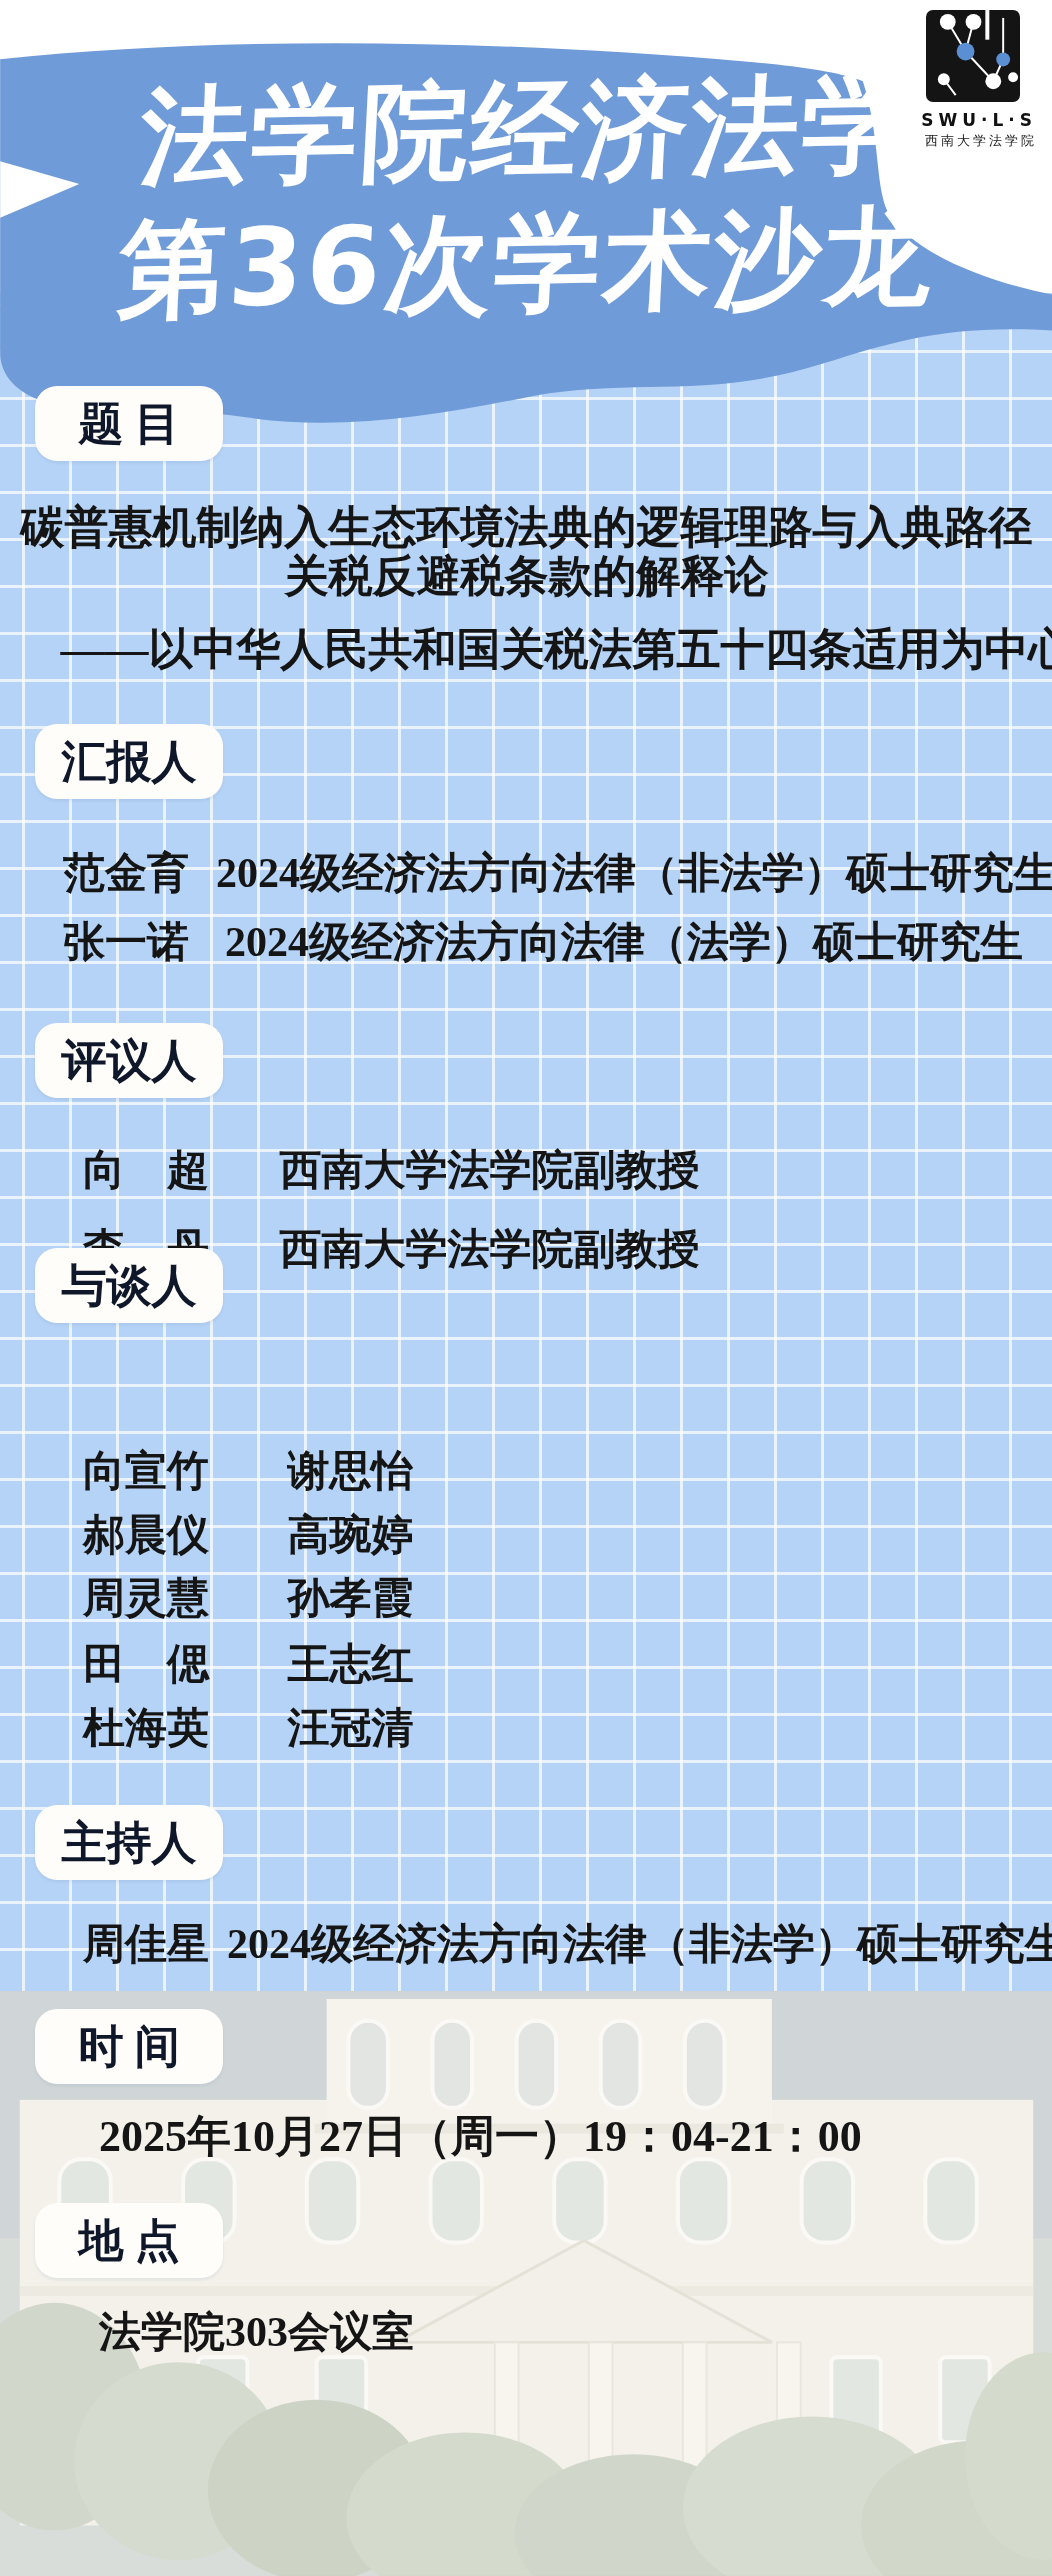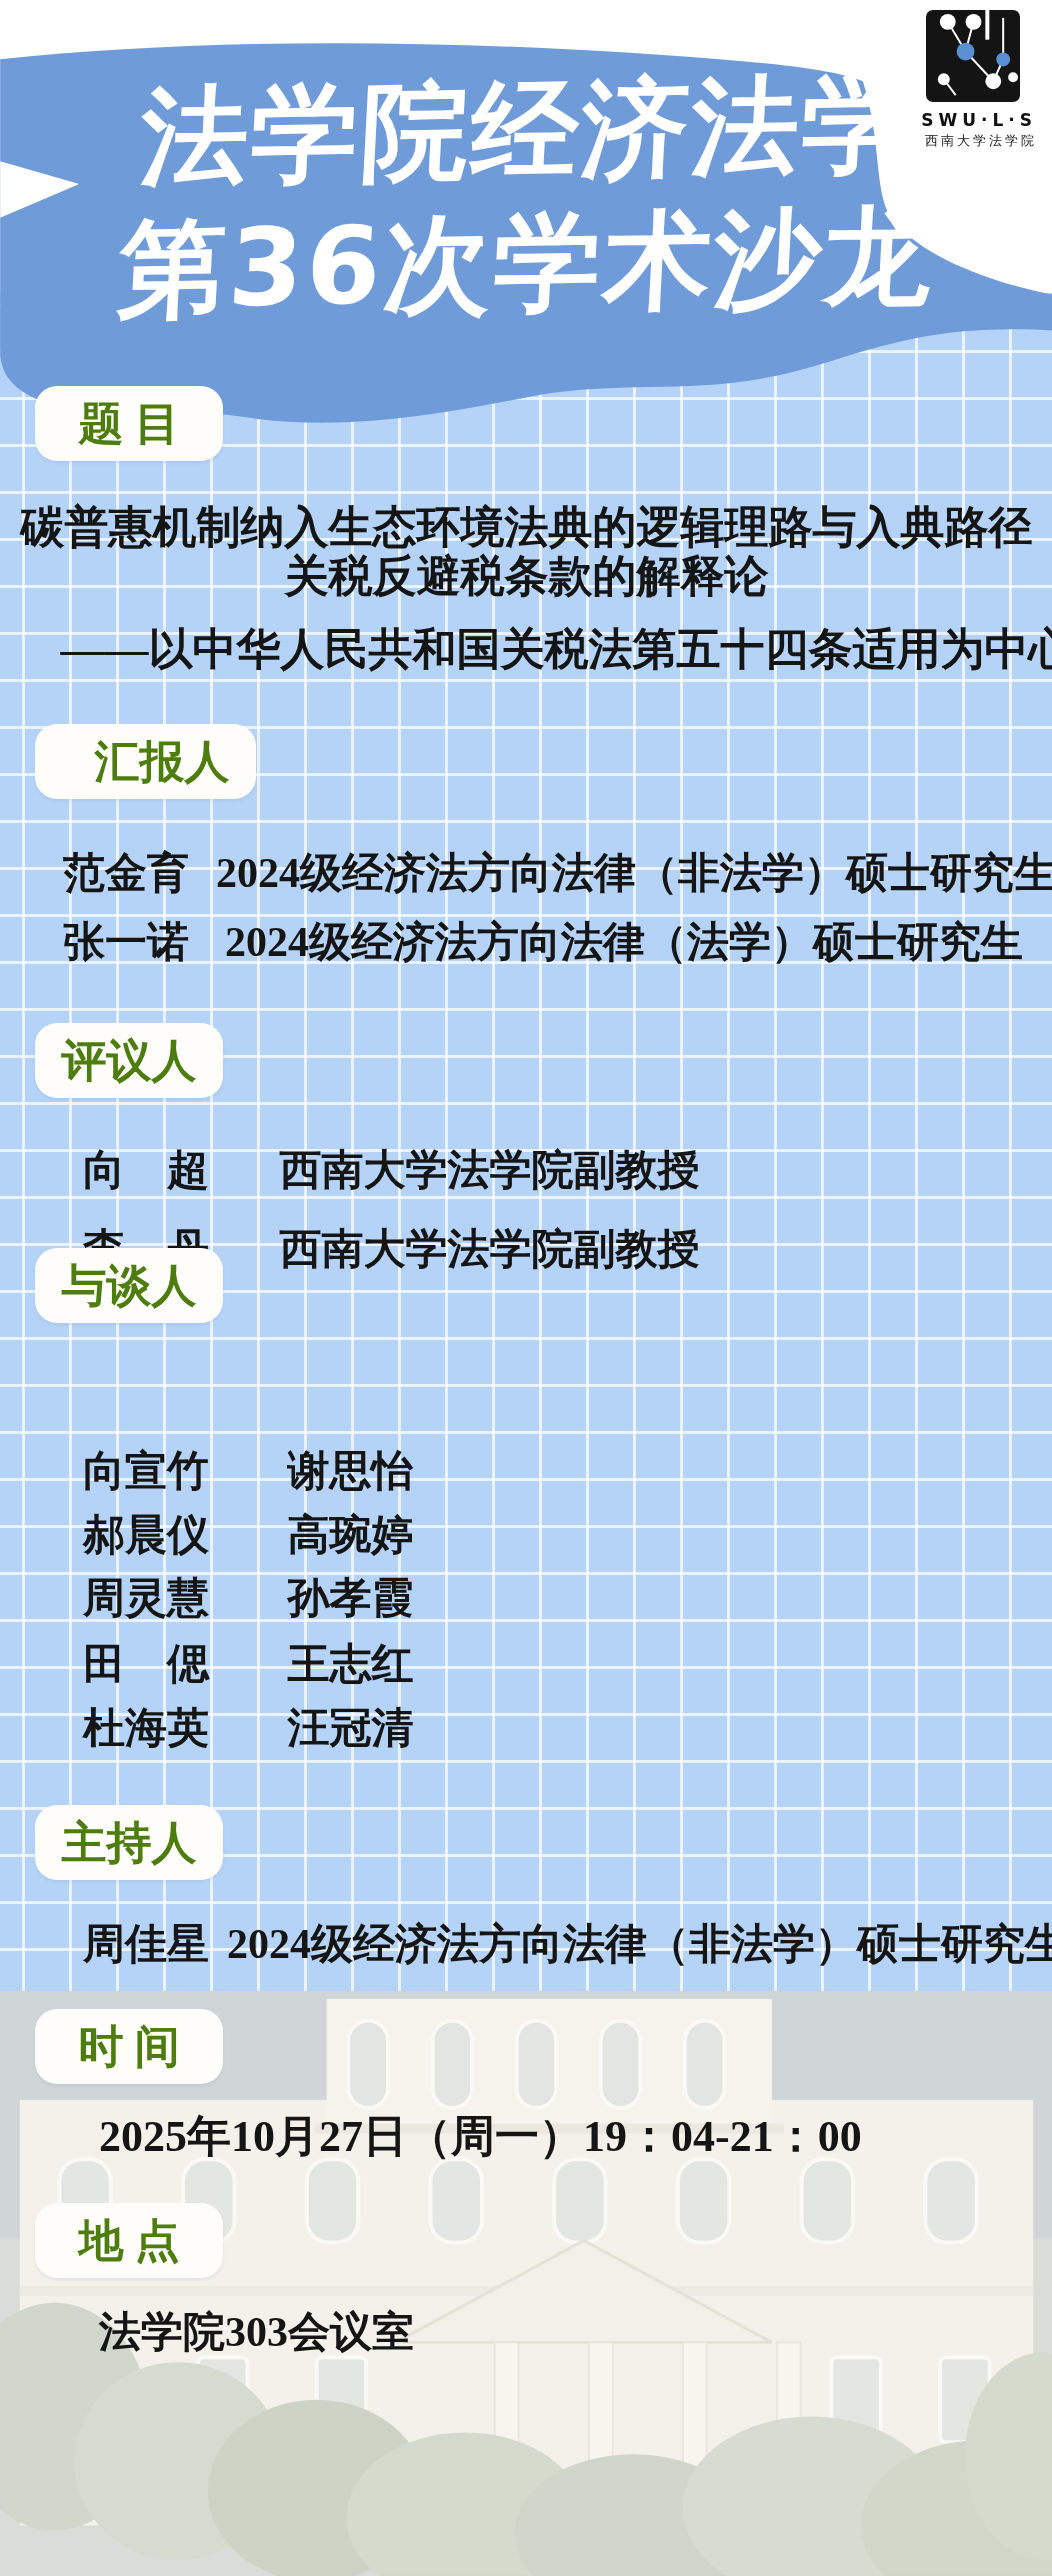--- a/index.html
+++ b/index.html
@@ -39,25 +39,25 @@
   .logo-org{
     display:block;margin-top:2px;font-family:"Liberation Serif",serif;
     font-size:13px;letter-spacing:3px;color:#222;white-space:nowrap;
   }
   
   .tag{
     position:absolute;left:35px;width:188px;height:75px;z-index:5;
     background:#fffdf9;border-radius:22px;
     display:flex;align-items:center;justify-content:center;
     font-family:"Liberation Serif",serif;font-weight:bold;
-    font-size:45px;color:#4d7c0f;white-space:nowrap;
+    font-size:45px;color:#0f172a;white-space:nowrap;
     box-shadow:0 2px 3px rgba(90,120,170,.12);
   }
   .tag-topic{top:386px;}
-  .tag-presenters{top:724px;padding-left:33px;}
+  .tag-presenters{top:724px;}
   .tag-reviewers{top:1023px;}
   .tag-discussants{top:1248px;}
   .tag-host{top:1805px;}
   .tag-time{top:2009px;}
   .tag-venue{top:2203px;}
   
   .ctext{
     position:absolute;z-index:5;color:#151515;
     font-family:"Liberation Serif",serif;font-weight:bold;
     font-size:42px;line-height:1.15;white-space:nowrap;

